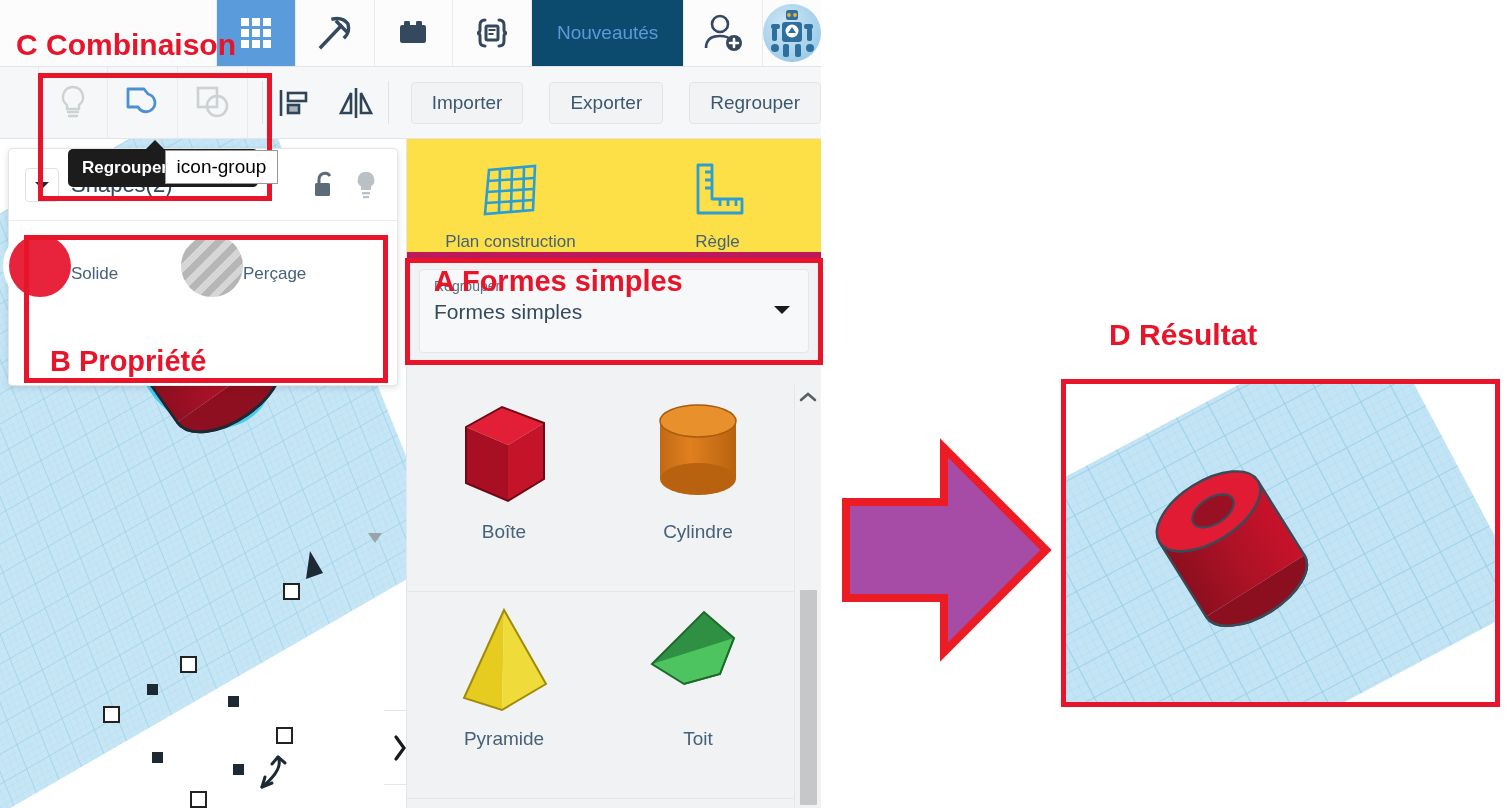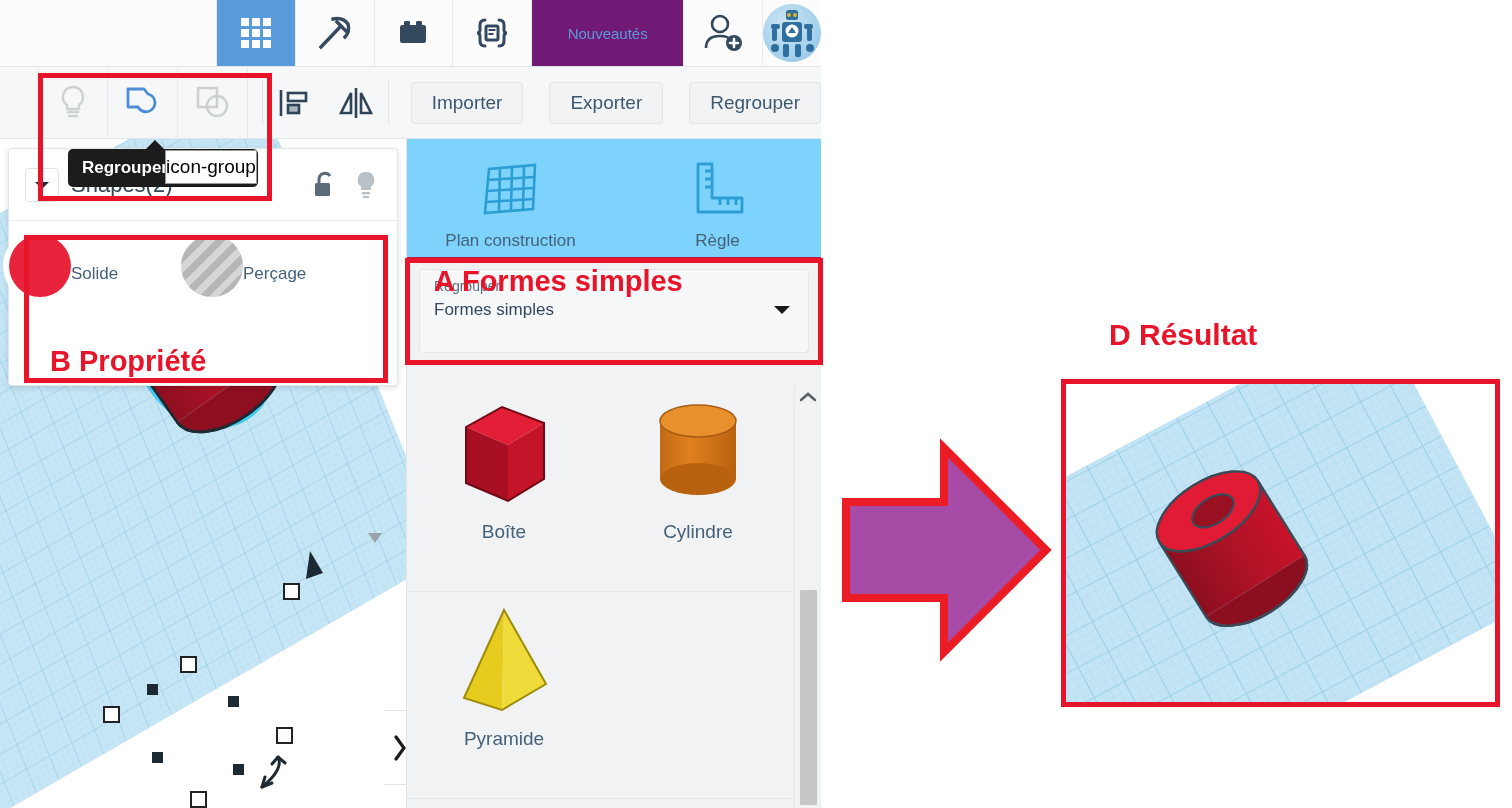--- a/index.html
+++ b/index.html
@@ -24,22 +24,22 @@
     display: flex; align-items: stretch;
   }
   .nav-spacer { width: 221px; border-right: 1px solid #e8eaec; background:#fcfcfc; }
   .nav-tab {
     width: 80px; display: flex; align-items: center; justify-content: center;
     border-right: 1px solid #e8eaec; background: #fcfcfc; cursor: pointer;
   }
   .nav-tab.active { background: #5a9bdc; }
   .nav-news {
     width: 155px; display: flex; align-items: center; justify-content: center;
-    border-right: 1px solid #e8eaec; background: #701a75;
-    color: #5b9ad9; font-size: 15px; cursor: pointer;
+    border-right: 1px solid #e8eaec; background: #0c4a6e;
+    color: #5b9ad9; font-size: 19px; cursor: pointer;
   }
   .nav-adduser {
     width: 80px; display: flex; align-items: center; justify-content: center;
     border-right: 1px solid #e8eaec; background: #fcfcfc; cursor: pointer;
   }
   .nav-avatar-wrap {
     flex: 1; display:flex; align-items:center; justify-content:center; background:#fcfcfc;
   }
   .avatar {
     width: 58px; height: 58px; border-radius: 50%;
@@ -111,32 +111,32 @@
     border-radius: 0 4px 4px 0; display: flex; align-items: center;
     justify-content: center; cursor: pointer; z-index: 30;
   }
 
   
   .shapepanel {
     position: absolute; left: 406px; top: 139px; width: 415px; height: 669px;
     background: #f1f2f3; border-left: 1px solid #e3e6e8;
   }
   .sp-tools {
-    height: 120px; display: flex; align-items: center; padding-top: 14px;
-    border-bottom: 2px solid #be185d; background: #7dd3fc;
+    height: 120px; display: flex; align-items: flex-end; padding-top: 14px;
+    border-bottom: 7px solid #be185d; background: #fde047;
   }
   .sp-tool { width: 50%; display: flex; flex-direction: column; align-items: center; cursor: pointer; }
   .sp-tool-label { margin-top: 10px; font-size: 17px; color: #46617a; }
   .sp-dropdown-wrap { padding: 10px 12px 8px 12px; background: #f1f2f3; }
   .sp-dropdown {
     height: 84px; background: #f7f8f9; border: 1px solid #e4e6e8; border-radius: 4px;
     padding: 8px 14px; position: relative; cursor: pointer;
   }
   .sp-dd-sup { font-size: 14px; color: #5c6b7a; }
-  .sp-dd-val { font-size: 17px; color: #34495e; margin-top: 6px; }
+  .sp-dd-val { font-size: 21px; color: #34495e; margin-top: 6px; }
   .sp-dd-caret { position: absolute; right: 16px; top: 32px; }
   .sp-sep { height:1px; background:#e0e2e4; }
   .sp-grid {
     position: absolute; left: 0; top: 246px; width: 388px; bottom: 0;
     overflow: hidden;
   }
   .sp-row { display: flex; height: 207px; border-bottom: 1px solid #e4e6e8; }
   .sp-cell { width: 50%; display: flex; flex-direction: column; align-items: center;
              justify-content: flex-start; padding-top: 10px; cursor: pointer; }
   .sp-cell-label { margin-top: 8px; font-size: 19px; color: #46617a; }
@@ -156,21 +156,21 @@
     background: #1c1c1c; border-radius: 5px; color: #fff;
     font-size: 17px; font-weight: bold; display: flex; align-items: center;
     padding-left: 14px; z-index: 60;
   }
   .tooltip:after {
     content:''; position: absolute; left: 78px; top: -9px;
     border-left: 9px solid transparent; border-right: 9px solid transparent;
     border-bottom: 9px solid #1c1c1c;
   }
   .tt-cover {
-    position: absolute; left: 165px; top: 150px; width: 92px; height: 34px;
+    position: absolute; left: 165px; top: 150px; width: 113px; height: 34px;
     background: #fff; border: 1px solid #999; z-index: 61;
     font-size: 19px; color: #000; display: flex; align-items: center;
     justify-content: center; font-family: "Liberation Sans", sans-serif;
   }
 
   
   .ann-box { position: absolute; border: 5px solid #e8152a; z-index: 55; pointer-events: none; }
   .ann-text {
     position: absolute; color: #e8152a; font-weight: bold; z-index: 58;
     font-family: "Liberation Sans", sans-serif; white-space: nowrap;
@@ -489,20 +489,29 @@
         </div>
         <div class="sp-row">
           <div class="sp-cell">
             <svg width="120" height="118" viewBox="0 0 120 118">
               <path d="M60 8 L20 96 L58 108 Z" fill="#e5cc1f"></path>
               <path d="M60 8 L58 108 L102 82 Z" fill="#efdc3a"></path>
               <path d="M60 8 L20 96 L58 108 L102 82 Z" fill="none" stroke="#9e8c08" stroke-width="2"></path>
             </svg>
             <div class="sp-cell-label">Pyramide</div>
           </div>
+          <div class="sp-cell">
+            <svg width="120" height="118" viewBox="0 0 120 118">
+              <path d="M14 62 L66 10 L96 36 L46 82 Z" fill="#2f8f42"></path>
+              <path d="M14 62 L46 82 L82 72 L96 36 Z" fill="#4dc45f"></path>
+              <path d="M46 82 L82 72 L96 36" fill="none" stroke="#1c6b2c" stroke-width="1.6"></path>
+              <path d="M14 62 L66 10 L96 36 L82 72 L46 82 Z" fill="none" stroke="#1c6b2c" stroke-width="2"></path>
+            </svg>
+            <div class="sp-cell-label">Toit</div>
+          </div>
         </div>
       </div>
 
       <div class="sp-scrollbar">
         <div class="sp-sb-up">
           <svg width="18" height="12" viewBox="0 0 18 12">
             <path d="M2 9 L9 3 L16 9" fill="none" stroke="#5a5f63" stroke-width="2.6" stroke-linecap="round"></path>
           </svg>
         </div>
         <div class="sp-sb-thumb"></div>
@@ -542,20 +551,21 @@
         </div>
       </div>
     </div>
 
     <div class="tooltip">Regrouper</div>
     <div class="tt-cover">icon-group</div>
 
   </div>
 
   <div class="ann-box" style="left:38px; top:73px; width:234px; height:128px;"></div>
+  <div class="ann-text" style="left:16px; top:28px; font-size:30px;">C Combinaison</div>
 
   <div class="ann-box" style="left:24px; top:235px; width:364px; height:148px;"></div>
   <div class="ann-text" style="left:50px; top:345px; font-size:29px;">B Propriété</div>
 
   <div class="ann-box" style="left:405px; top:258px; width:418px; height:107px;"></div>
   <div class="ann-text" style="left:434px; top:265px; font-size:29px;">A Formes simples</div>
 
   <div class="ann-text" style="left:1109px; top:318px; font-size:30px;">D Résultat</div>
 
   <div class="result-box">

